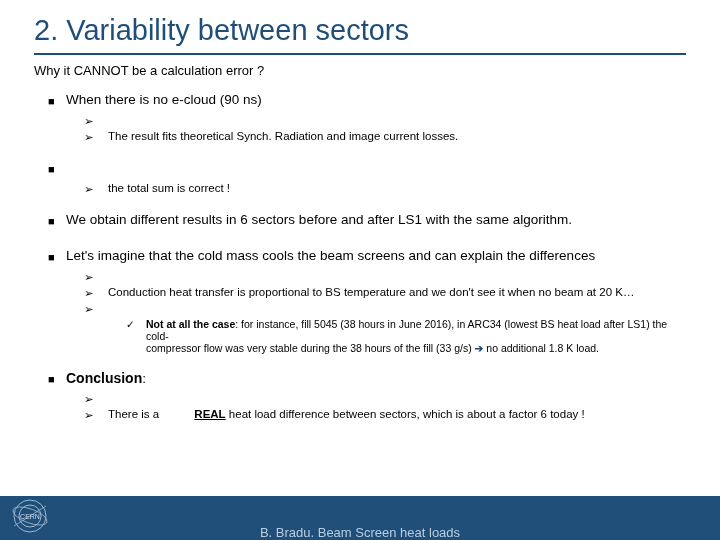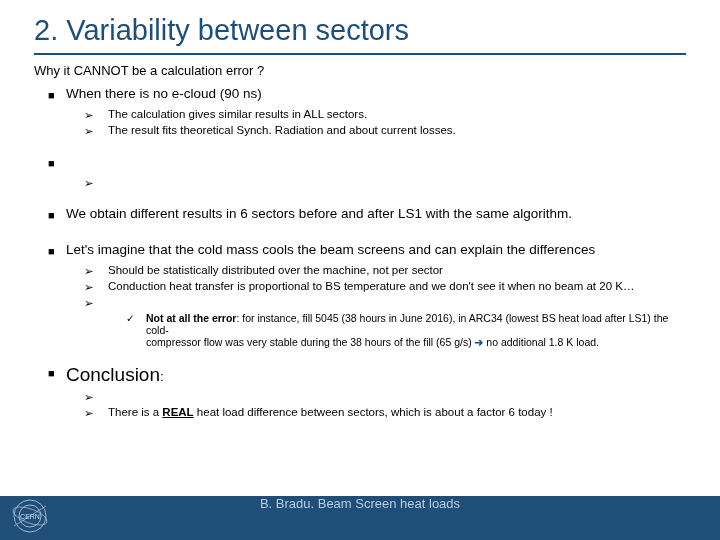--- a/index.html
+++ b/index.html
@@ -1,94 +1,93 @@
 <!DOCTYPE html>
 <html><head>
 <meta charset="utf-8">
 <style>
   * { margin: 0; padding: 0; box-sizing: border-box; }
   html, body { width: 720px; height: 540px; font-family: Arial, Helvetica, sans-serif; background: #fff; color: #000; }
   .slide { position: relative; width: 720px; height: 540px; padding: 14px 34px 16px 34px; }
   .title { font-size: 29px; font-weight: 400; color: #1f4e79; border-bottom: 2px solid #1f4e79; padding-bottom: 6px; margin-bottom: 8px; }
-  .subtitle { font-size: 13px; margin-bottom: 8px; }
+  .subtitle { font-size: 13px; margin-bottom: 14px; }
   .bullet1 { display: flex; margin: 8px 0 4px 14px; font-size: 13.5px; }
   .bullet1 .m { width: 18px; flex-shrink: 0; font-size: 11px; line-height: 18px; }
   .bullet2 { display: flex; margin: 2px 0 2px 50px; font-size: 11.5px; }
   .bullet2 .m { width: 24px; flex-shrink: 0; }
   .bullet3 { display: flex; margin: 2px 0 2px 92px; font-size: 10.5px; }
   .bullet3 .m { width: 20px; flex-shrink: 0; }
   .arrow-inline { color: #1f4e79; font-weight: bold; }
-  .conclusion-label { font-size: 19px; font-weight: normal; }
-  .u { text-decoration: underline; }
+  .conclusion-label { font-size: 14px; font-weight: bold; }
+  .u { text-decoration: underline; margin-left: 32px; }
   .bold { font-weight: bold; }
-  .footer { position: absolute; left: 0; bottom: 0; width: 720px; height: 44px; background: #1f4e79; display: flex; align-items: flex-start; justify-content: center; }
+  .footer { position: absolute; left: 0; bottom: 0; width: 720px; height: 44px; background: #1f4e79; display: flex; align-items: flex-end; justify-content: center; }
   .footer-text { color: #b9cde1; font-size: 13px; }
   .logo { position: absolute; left: 10px; bottom: 4px; width: 40px; height: 40px; }
   .logo svg { width: 40px; height: 40px; }
   .gap { height: 6px; }
 </style>
 </head>
 <body>
 
 <div class="slide">
 
   <div class="title">2. Variability between sectors</div>
   <div class="subtitle">Why it CANNOT be a calculation error ?</div>
 
   <div class="bullet1">
     <span class="m">■</span>
     <span>When there is no e-cloud (90 ns)</span>
   </div>
   <div class="bullet2">
     <span class="m">➢</span>
-    <span>The calculation gives similar results in ALL sectors.</span>
   </div>
   <div class="bullet2">
     <span class="m">➢</span>
-    <span>The result fits theoretical Synch. Radiation and about current losses.</span>
+    <span>The result fits theoretical Synch. Radiation and image current losses.</span>
   </div>
 
   <div class="gap"></div>
 
   <div class="bullet1">
     <span class="m">■</span>
   </div>
   <div class="bullet2">
     <span class="m">➢</span>
+    <span>the total sum is correct !</span>
   </div>
 
   <div class="gap"></div>
 
   <div class="bullet1">
     <span class="m">■</span>
     <span>We obtain different results in 6 sectors before and after LS1 with the same algorithm.</span>
   </div>
 
   <div class="gap"></div>
 
   <div class="bullet1">
     <span class="m">■</span>
     <span>Let's imagine that the cold mass cools the beam screens and can explain the differences</span>
   </div>
   <div class="bullet2">
     <span class="m">➢</span>
-    <span>Should be statistically distributed over the machine, not per sector</span>
   </div>
   <div class="bullet2">
     <span class="m">➢</span>
     <span>Conduction heat transfer is proportional to BS temperature and we don't see it when no beam at 20 K…</span>
   </div>
   <div class="bullet2">
     <span class="m">➢</span>
   </div>
   <div class="bullet3">
     <span class="m">✓</span>
     <span>
-      <span class="bold">Not at all the error</span><span>: for instance, fill 5045 (38 hours in June 2016), in ARC34 (lowest BS heat load after LS1) the cold-</span><br>
-      <span>compressor flow was very stable during the 38 hours of the fill (65 g/s) </span><span class="arrow-inline">➔</span><span> no additional 1.8 K load.</span>
+      <span class="bold">Not at all the case</span><span>: for instance, fill 5045 (38 hours in June 2016), in ARC34 (lowest BS heat load after LS1) the cold-</span><br>
+      <span>compressor flow was very stable during the 38 hours of the fill (33 g/s) </span><span class="arrow-inline">➔</span><span> no additional 1.8 K load.</span>
     </span>
   </div>
 
   <div class="gap"></div>
 
   <div class="bullet1">
     <span class="m">■</span>
     <span>
       <span class="conclusion-label">Conclusion</span><span>:</span>
     </span>

